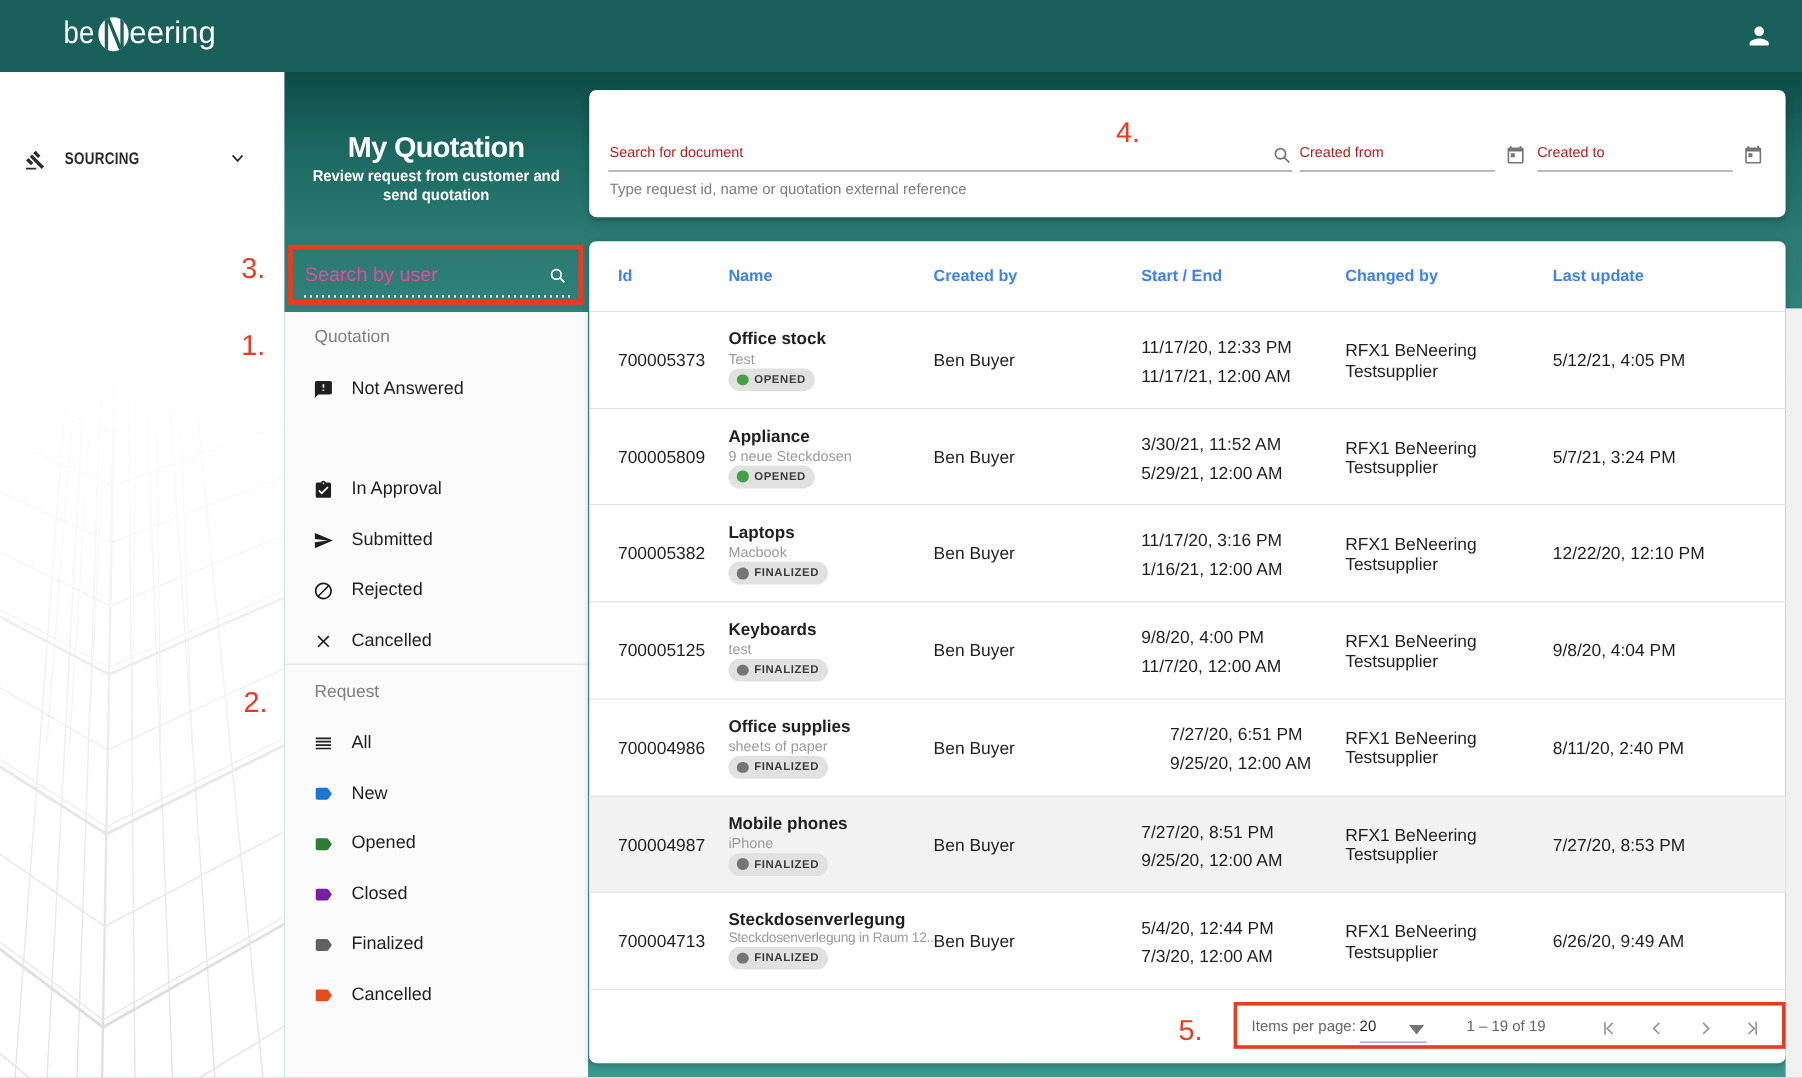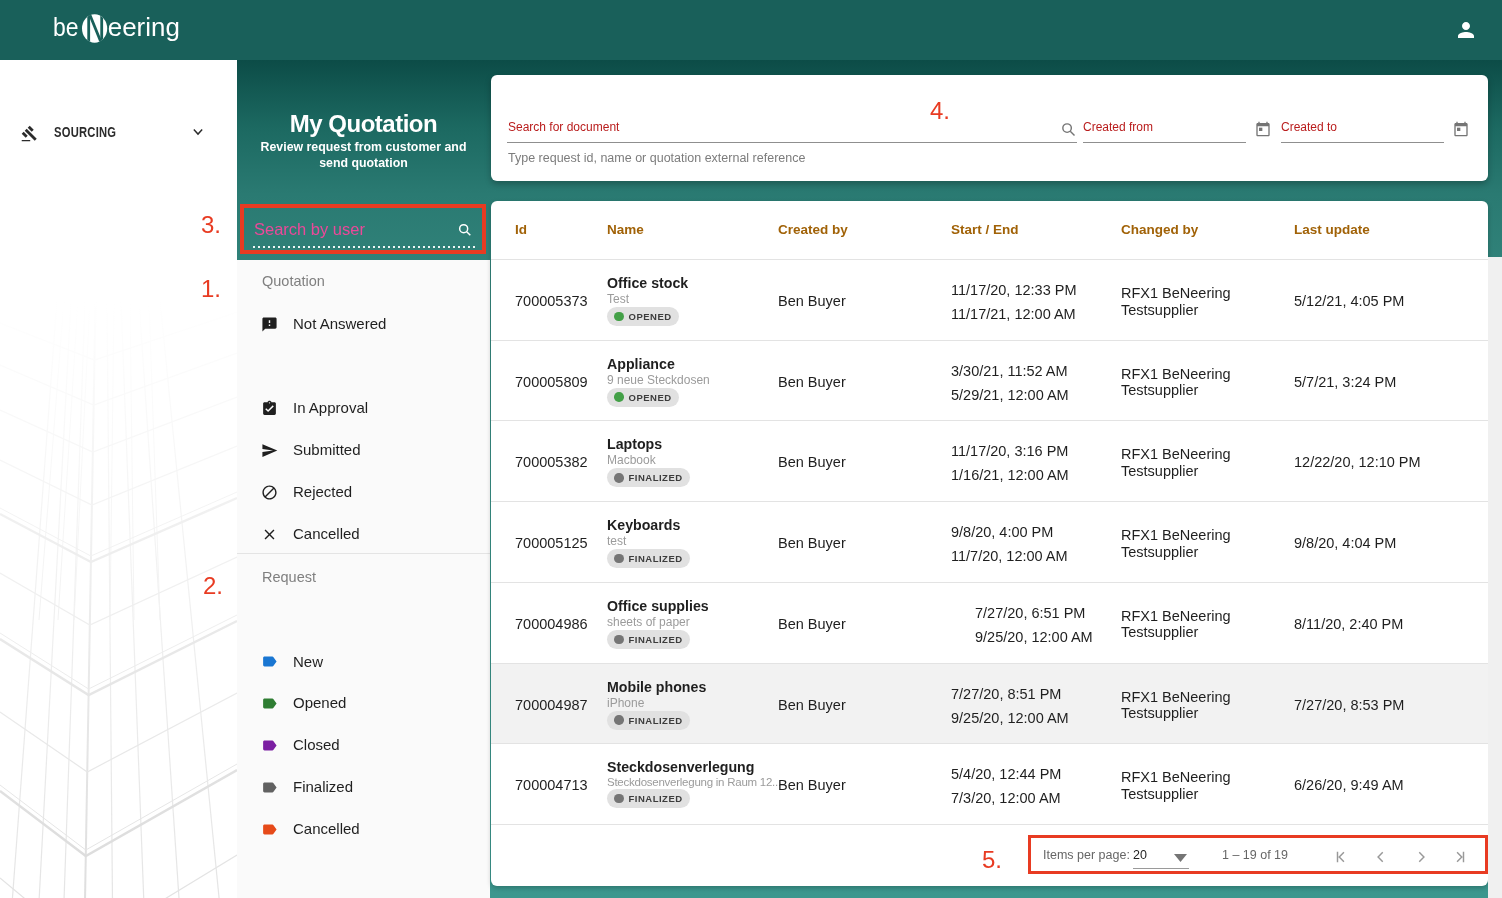--- a/index.html
+++ b/index.html
@@ -37,21 +37,21 @@
 
   
   #scard { position:absolute; left:491px; top:75px; width:997px; height:106px; background:#fff; border-radius:6px;
            box-shadow:0 3px 6px rgba(0,0,0,0.25); }
   .ph2 { color:#b91c1c; font-size:12px; }
   .uline { border-bottom:1px solid #8f8f8f; }
   #helper { position:absolute; left:17px; top:76px; font-size:12.5px; color:#7c7c7c; }
 
   
   #tcard { position:absolute; left:491px; top:201px; width:997px; height:685px; background:#fff; border-radius:6px; box-shadow:0 2px 5px rgba(0,0,0,0.22); }
-  .hcell { position:absolute; top:0; height:58px; line-height:58px; font-size:13.5px; font-weight:700; color:#a16207; }
+  .hcell { position:absolute; top:0; height:58px; line-height:58px; font-size:13.5px; font-weight:700; color:#3b82f6; }
   .row { position:absolute; left:0; width:997px; height:81px; border-top:1px solid #e3e3e3; }
   .cell { position:absolute; font-size:14.5px; color:#1f1f1f; }
   .nm { font-weight:700; font-size:14.2px; color:#1f1f1f; }
   .sub { font-size:12px; color:#9b9b9b; margin-top:1px; }
   .chip { display:inline-flex; align-items:center; height:19px; background:#e1e1e1; border-radius:10px; padding:0 7px; margin-top:1px; }
   .dot { width:9.5px; height:9.5px; border-radius:50%; margin-right:5px; }
   .chip span { font-size:9.5px; font-weight:700; color:#3c3c3c; letter-spacing:0.5px; }
   .two { line-height:24px; } .two2 { line-height:16.5px; }
 
   
@@ -178,20 +178,26 @@
         <div class="txt">Rejected</div>
       </div>
       <div class="mitem" style="top:253px;">
         <svg class="ic" viewBox="0 0 24 24">
             <path fill="#1f1f1f" d="M19 6.41L17.59 5 12 10.59 6.41 5 5 6.41 10.59 12 5 17.59 6.41 19 12 13.41 17.59 19 19 17.59 13.41 12z"></path>
           </svg>
         <div class="txt">Cancelled</div>
       </div>
       <div id="mdivider"></div>
       <div class="mlabel" style="top:309px;">Request</div>
+      <div class="mitem" style="top:338px;">
+        <svg class="ic" viewBox="0 0 24 24">
+            <path fill="#1f1f1f" d="M3 15h18v-2H3v2zm0 4h18v-2H3v2zm0-8h18V9H3v2zm0-6v2h18V5H3z"></path>
+          </svg>
+        <div class="txt">All</div>
+      </div>
       <div class="mitem" style="top:380.8px;">
         <svg class="ic" viewBox="0 0 24 24">
             <path fill="#1976d2" d="M17.63 5.84C17.27 5.33 16.67 5 16 5L5 5.01C3.9 5.01 3 5.9 3 7v10c0 1.1.9 1.99 2 1.99L16 19c.67 0 1.27-.33 1.63-.84L22 12l-4.37-6.16z"></path>
           </svg>
         <div class="txt">New</div>
       </div>
       <div class="mitem" style="top:422px;">
         <svg class="ic" viewBox="0 0 24 24">
             <path fill="#2e7d32" d="M17.63 5.84C17.27 5.33 16.67 5 16 5L5 5.01C3.9 5.01 3 5.9 3 7v10c0 1.1.9 1.99 2 1.99L16 19c.67 0 1.27-.33 1.63-.84L22 12l-4.37-6.16z"></path>
           </svg>

